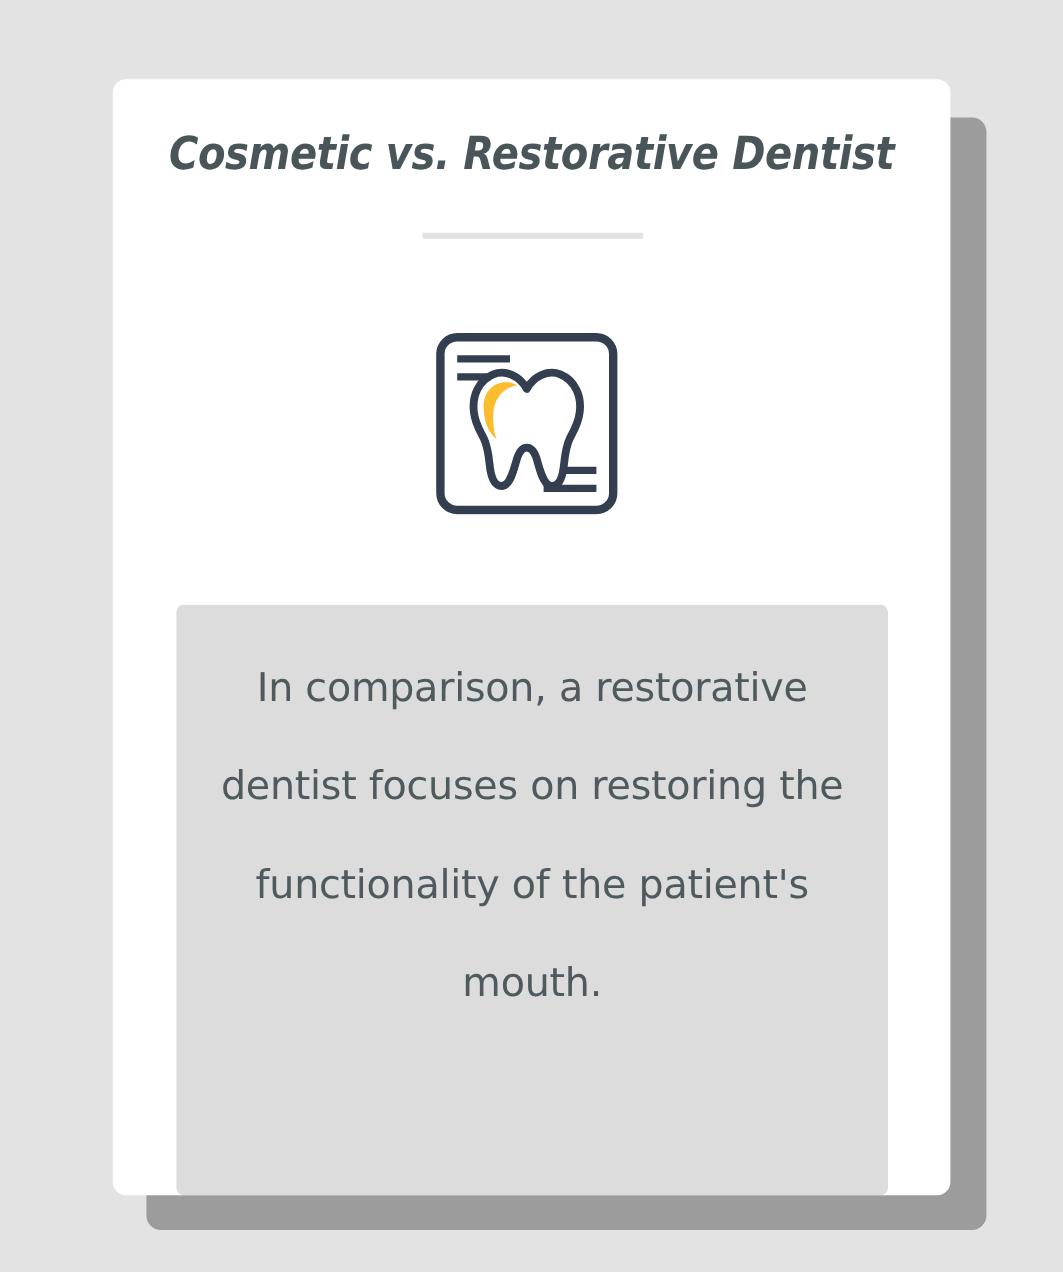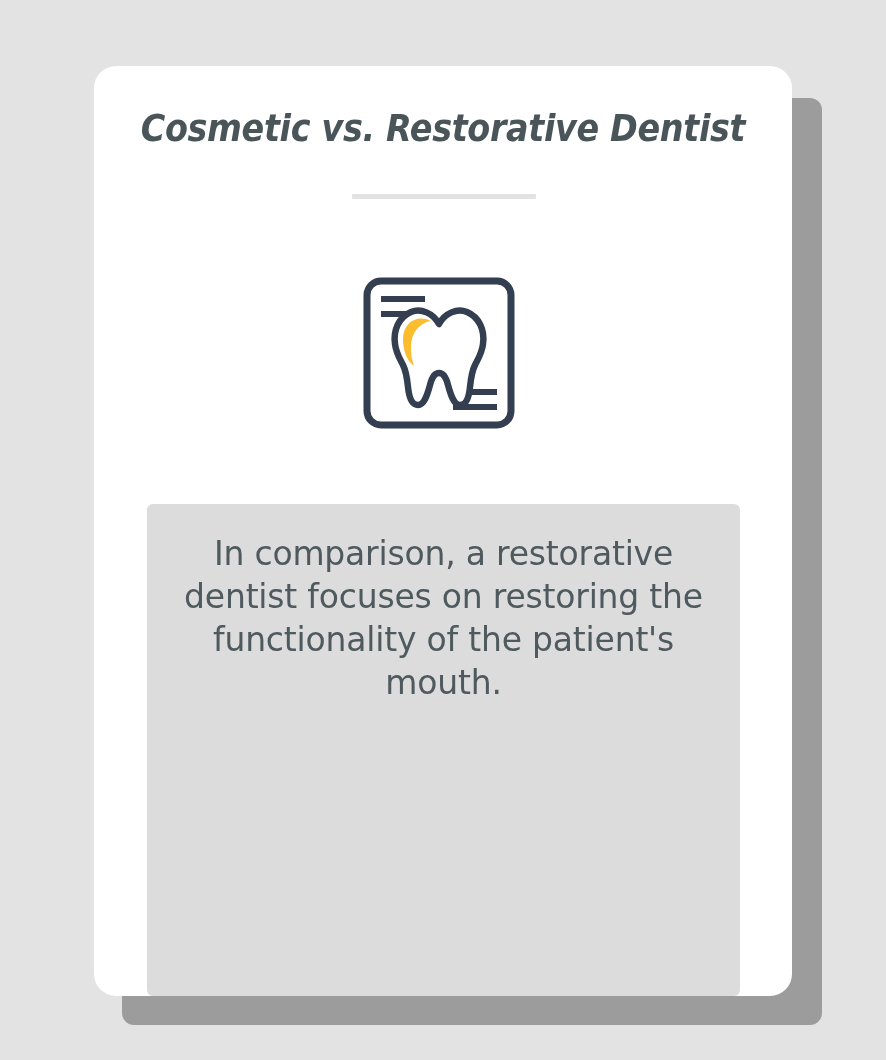--- a/index.html
+++ b/index.html
@@ -35,21 +35,21 @@
   }
 
   
   .slide-card {
     position: absolute;
     left: 94px;
     top: 66px;
     width: 698px;
     height: 930px;
     background: #ffffff;
-    border-radius: 22px;
+    border-radius: 11px;
     overflow: hidden;
   }
 
   .card-title {
     position: absolute;
     left: 0;
     top: 40px;
     width: 698px;
     text-align: center;
     font-family: "DejaVu Sans", "Liberation Sans", sans-serif;
@@ -98,21 +98,21 @@
   }
 
   .body-text {
     position: absolute;
     left: 30px;
     top: 28px;
     width: 533px;
     text-align: center;
     font-family: "DejaVu Sans", "Liberation Sans", sans-serif;
     font-size: 33px;
-    line-height: 43px;
+    line-height: 82px;
     color: #4f5a5e;
     letter-spacing: -0.2px;
   }
 </style>
 </head>
 <body>
 
 <div id="stage">
 
   <div class="shadow-card"></div>

